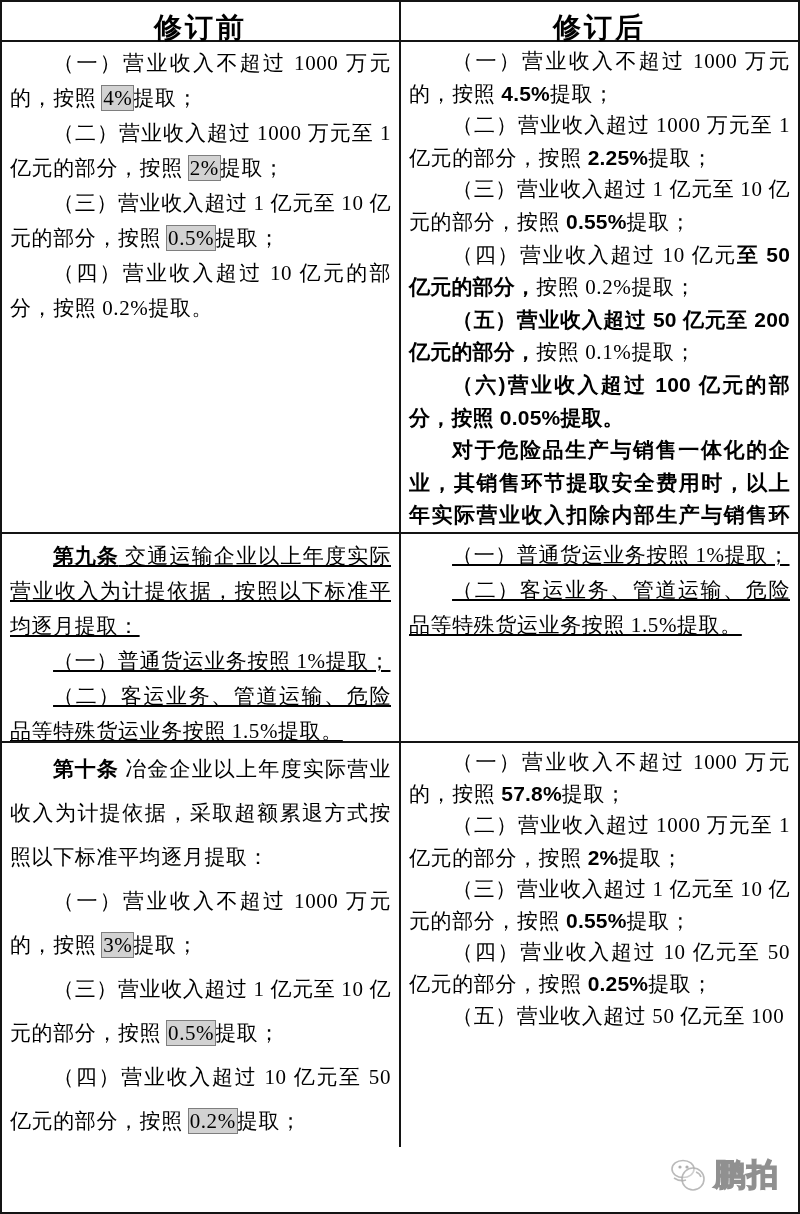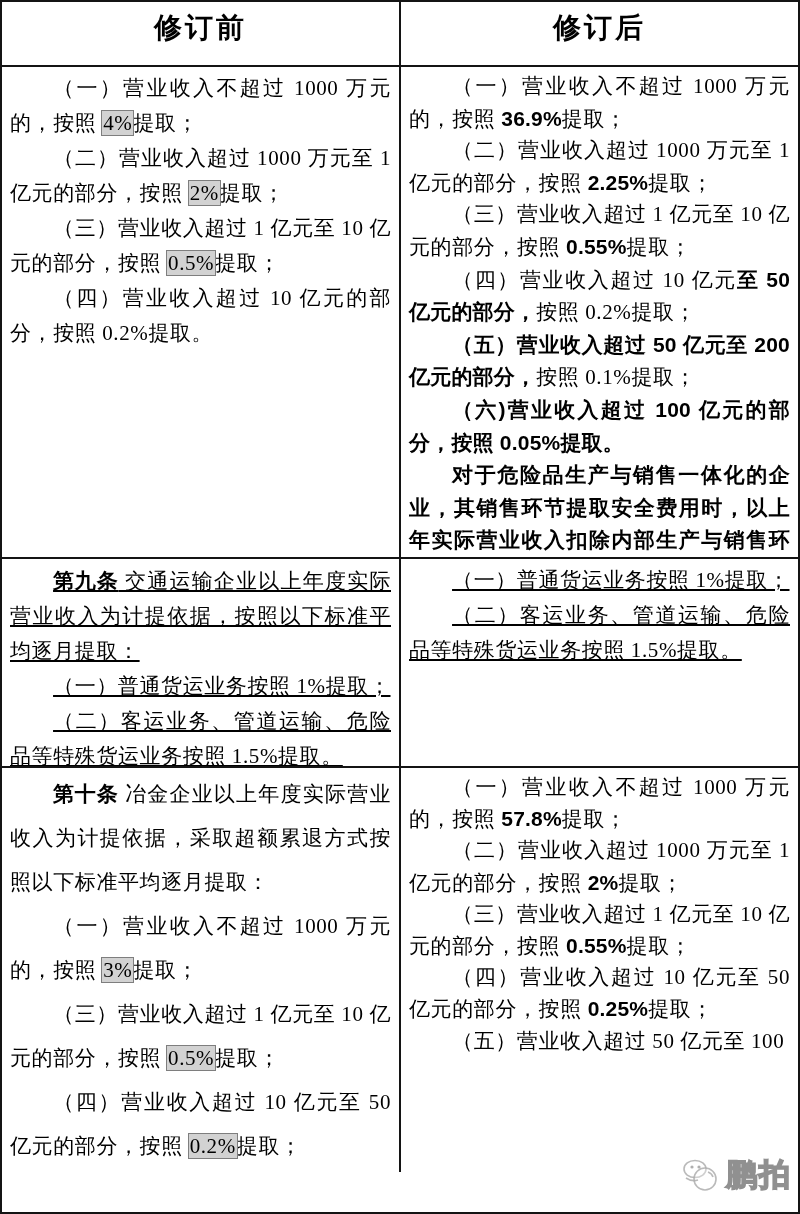--- a/index.html
+++ b/index.html
@@ -4,21 +4,21 @@
 <style>
   html,body{margin:0;padding:0;background:#fff;}
   body{
     width:800px;height:1214px;overflow:hidden;position:relative;
     font-family:"Liberation Serif","DejaVu Serif",serif;color:#000;
   }
   .doc{
     position:relative;width:800px;height:1214px;box-sizing:border-box;
     border:2px solid #141414;background:#fff;
   }
-  .thead{display:flex;height:65px;border-bottom:2px solid #141414;box-sizing:border-box;}
+  .thead{display:flex;height:40px;border-bottom:2px solid #141414;box-sizing:border-box;}
   .th{
     flex:1;text-align:center;line-height:52px;font-weight:700;font-size:28px;
     font-family:"Liberation Sans","DejaVu Sans",sans-serif;letter-spacing:3px;
   }
   .th.first{border-right:2px solid #141414;box-sizing:border-box;}
   .trow{display:flex;border-bottom:2px solid #141414;box-sizing:border-box;overflow:hidden;}
   #rows .trow:nth-child(1){height:492px;}
   #rows .trow:nth-child(2){height:209px;text-decoration:underline;}
   #rows .trow:nth-child(3){height:404px;border-bottom:none;}
   .tcell{flex:1;min-width:0;padding:4px 8px 0 8px;overflow:hidden;box-sizing:border-box;}
@@ -34,21 +34,21 @@
     font-weight:700;
     font-family:"Liberation Sans","DejaVu Sans",sans-serif;
     letter-spacing:0.2px;
   }
   .hl{
     background:#d2d2d2;
     outline:1px solid #7e7e7e;
     padding:0 1px;
   }
   .watermark{
-    position:absolute;right:6px;bottom:16px;display:flex;align-items:center;
+    position:absolute;right:18px;bottom:16px;display:flex;align-items:center;
     gap:1px;pointer-events:none;
   }
   .wm-icon{display:block;opacity:.65;}
   .wm-text{
     font-size:31px;font-weight:700;letter-spacing:2px;
     font-family:"Liberation Sans","DejaVu Sans",sans-serif;
     color:rgba(255,255,255,0.25);
     -webkit-text-stroke:1.6px rgba(125,125,125,0.85);
   }
 </style>
@@ -63,21 +63,21 @@
 
   <div id="rows">
       <div class="trow">
         <div class="tcell left">
           <p><span>（一）营业收入不超过 1000 万元的，按照 </span><span class="hl">4%</span><span>提取；</span></p>
           <p><span>（二）营业收入超过 1000 万元至 1 亿元的部分，按照 </span><span class="hl">2%</span><span>提取；</span></p>
           <p><span>（三）营业收入超过 1 亿元至 10 亿元的部分，按照 </span><span class="hl">0.5%</span><span>提取；</span></p>
           <p><span>（四）营业收入超过 10 亿元的部分，按照 0.2%提取。</span></p>
         </div>
         <div class="tcell right">
-          <p><span>（一）营业收入不超过 1000 万元的，按照 </span><span class="b">36.9%</span><span>提取；</span></p>
+          <p><span>（一）营业收入不超过 1000 万元的，按照 </span><span class="b">4.5%</span><span>提取；</span></p>
           <p><span>（二）营业收入超过 1000 万元至 1 亿元的部分，按照 </span><span class="b">2.25%</span><span>提取；</span></p>
           <p><span>（三）营业收入超过 1 亿元至 10 亿元的部分，按照 </span><span class="b">0.55%</span><span>提取；</span></p>
           <p><span>（四）营业收入超过 10 亿元</span><span class="b">至 50 亿元的部分，</span><span>按照 0.2%提取；</span></p>
           <p><span class="b">（五）营业收入超过 50 亿元至 200 亿元的部分，</span><span>按照 0.1%提取；</span></p>
           <p><span class="b">（六)营业收入超过 100 亿元的部分，按照 0.05%提取。</span></p>
           <p><span class="b">对于危险品生产与销售一体化的企业，其销售环节提取安全费用时，以上年实际营业收入扣除内部生产与销售环节之间的互供收入为计提依据，按上述标准分月计提。</span></p>
         </div>
       </div>
       <div class="trow">
         <div class="tcell left">

